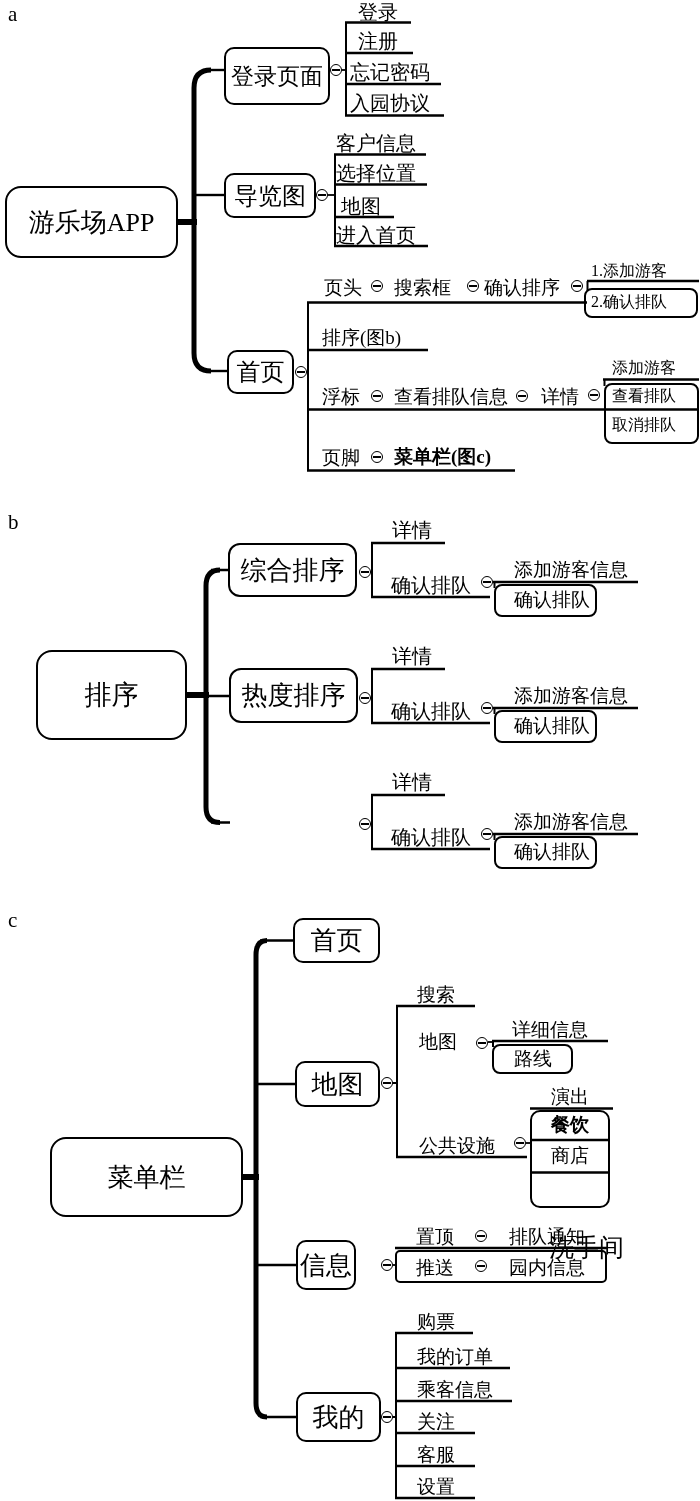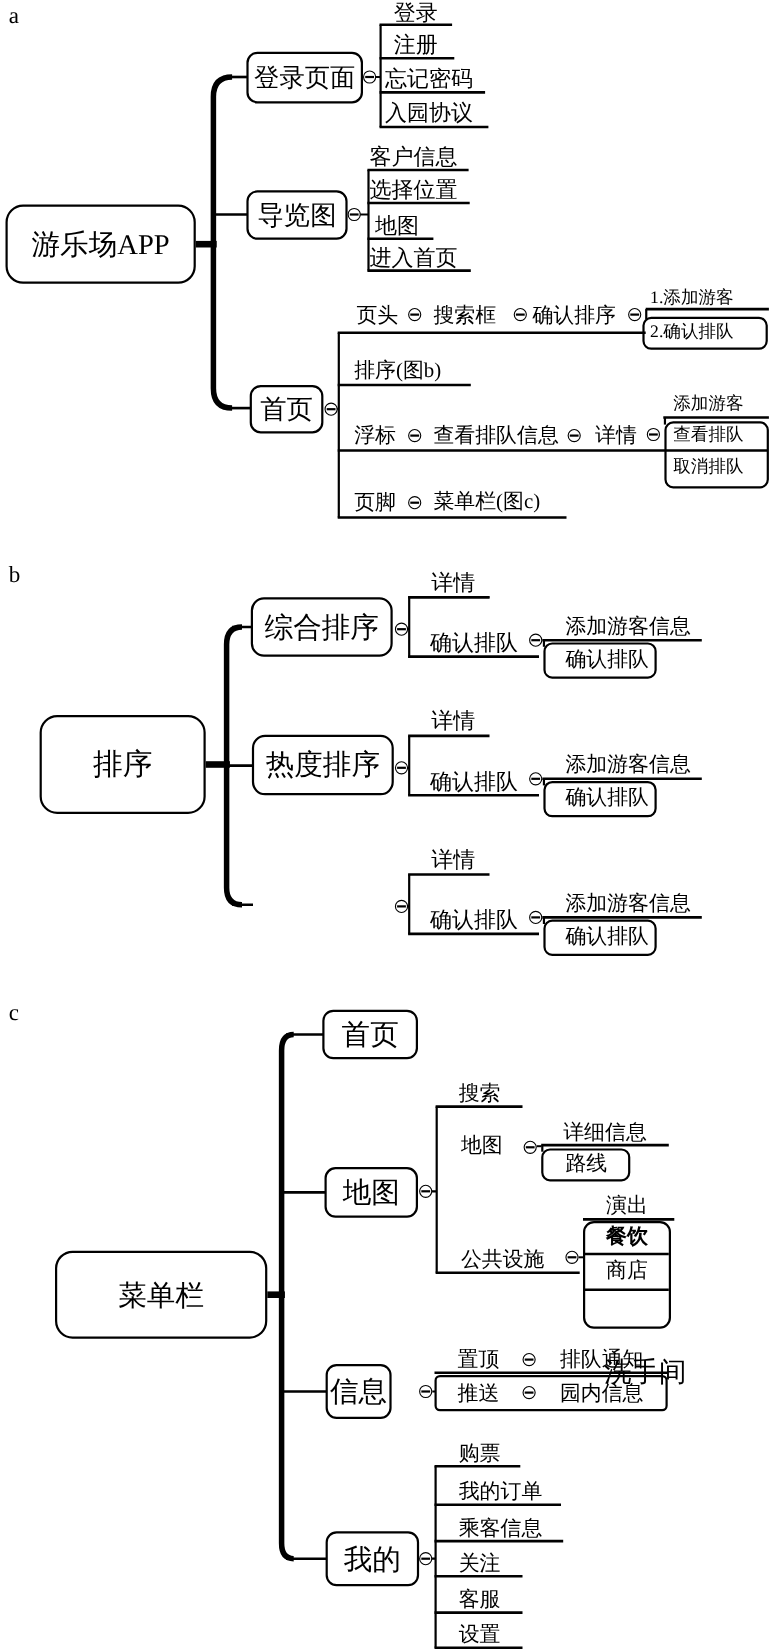--- a/index.html
+++ b/index.html
@@ -78,21 +78,21 @@
     <path d="M395 1248 H607" stroke-width="2.4"></path>
     <path d="M392 1417 H396 M396 1333 V1498" stroke-width="2"></path>
     <path d="M395 1333 H473 M395 1368 H510 M395 1401 H512 M395 1433 H475 M395 1466 H475 M395 1498 H475" stroke-width="2.4"></path>
   </g>
 </svg>
 
 <div class="figlbl" style="left:8px;top:2px;">a</div>
 
 <div class="node rootnode" style="left:5px;top:186px;width:173px;height:72px;font-size:26px;">游乐场APP</div>
 
-<div class="node" style="left:224px;top:47px;width:106px;height:47px;font-size:23px;">登录页面</div>
+<div class="node" style="left:224px;top:47px;width:106px;height:58px;font-size:23px;">登录页面</div>
 <span class="om" style="left:330px;top:64px;"></span>
 <div class="lbl" style="left:358px;top:1px;font-size:20px;">登录</div>
 <div class="lbl" style="left:358px;top:30px;font-size:20px;">注册</div>
 <div class="lbl" style="left:350px;top:61px;font-size:20px;">忘记密码</div>
 <div class="lbl" style="left:350px;top:92px;font-size:20px;">入园协议</div>
 
 <div class="node" style="left:224px;top:173px;width:92px;height:45px;font-size:24px;">导览图</div>
 <span class="om" style="left:316px;top:189px;"></span>
 <div class="lbl" style="left:336px;top:132px;font-size:20px;">客户信息</div>
 <div class="lbl" style="left:336px;top:162px;font-size:20px;">选择位置</div>
@@ -120,21 +120,21 @@
 <span class="om" style="left:516px;top:390px;"></span>
 <div class="lbl" style="left:541px;top:386px;font-size:19px;">详情</div>
 <span class="om" style="left:588px;top:389px;"></span>
 <div class="lbl" style="left:612px;top:359px;font-size:16px;">添加游客</div>
 <div class="groupbox" style="left:604px;top:383px;width:95px;height:61px;"></div>
 <div class="lbl" style="left:612px;top:387px;font-size:16px;">查看排队</div>
 <div class="lbl" style="left:612px;top:416px;font-size:16px;">取消排队</div>
 
 <div class="lbl" style="left:322px;top:447px;font-size:19px;">页脚</div>
 <span class="om" style="left:371px;top:451px;"></span>
-<div class="lbl" style="left:394px;top:446px;font-size:19px;">菜单栏(图c)</div>
+<div class="lbl" style="left:394px;top:446px;font-size:19px;font-weight:bold;">菜单栏(图c)</div>
 
 <div class="figlbl" style="left:8px;top:510px;">b</div>
 
 <div class="node rootnode" style="left:36px;top:650px;width:151px;height:90px;font-size:27px;">排序</div>
 
 <div class="node" style="left:228px;top:543px;width:129px;height:54px;font-size:26px;border-radius:12px;">综合排序</div>
 <span class="om" style="left:359px;top:566px;"></span>
 <div class="lbl" style="left:392px;top:519px;font-size:20px;">详情</div>
 <div class="lbl" style="left:391px;top:574px;font-size:20px;">确认排队</div>
 <span class="om" style="left:481px;top:576px;"></span>

